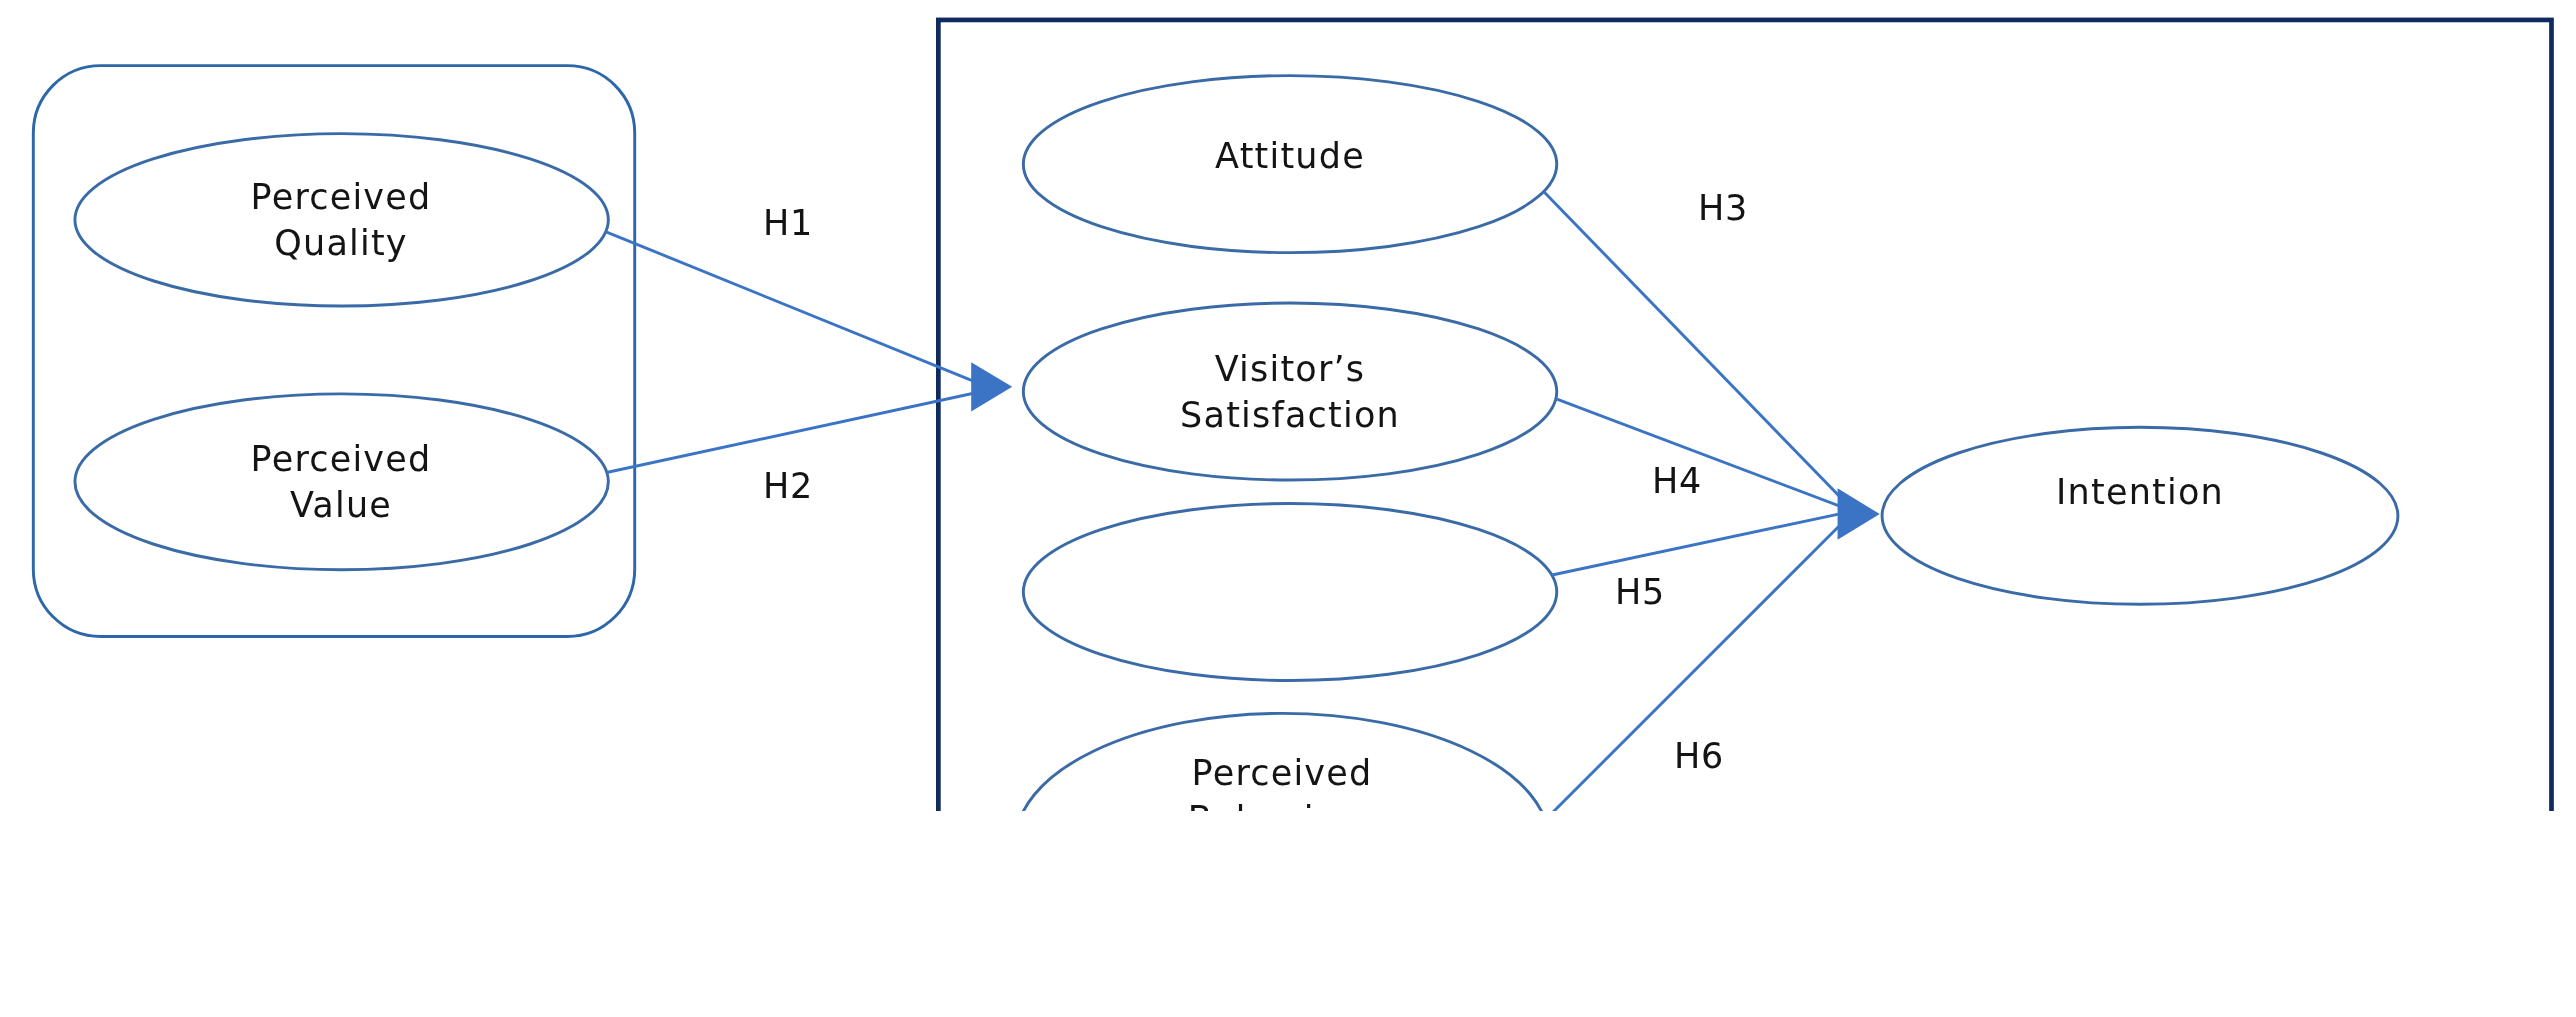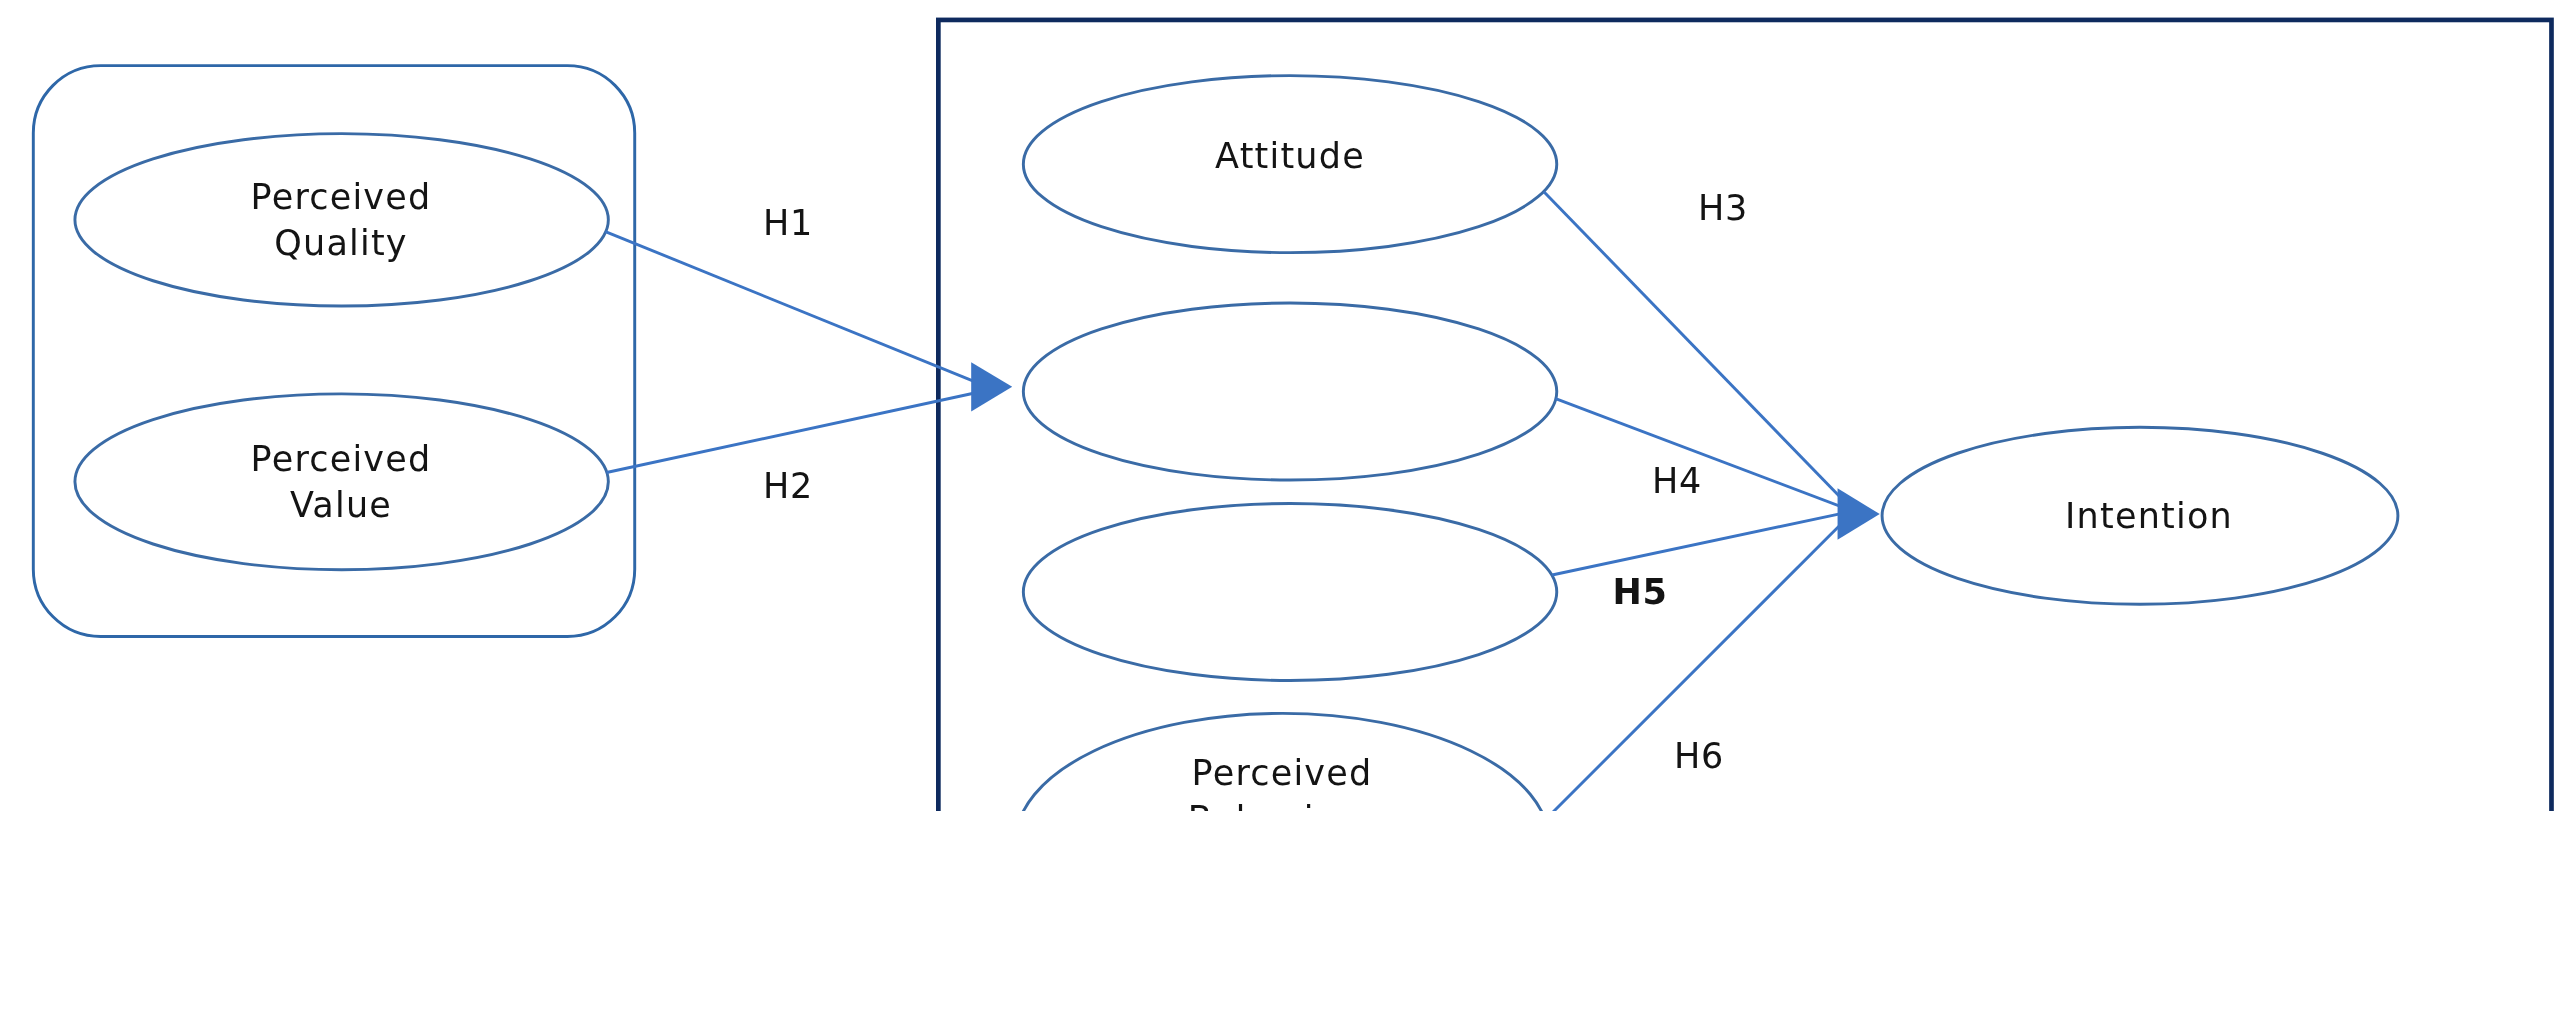--- a/index.html
+++ b/index.html
@@ -65,27 +65,29 @@
 
     <polygon class="arrowhead" points="1656,618 1656,702 1726,660"></polygon>
     <polygon class="arrowhead" points="3134,833 3134,921 3206,877"></polygon>
   </svg>
 
   <div class="label" style="left:341px;  top:220px;">Perceived
 Quality</div>
   <div class="label" style="left:341px;  top:482px;">Perceived
 Value</div>
   <div class="label" style="left:1290px; top:156px;">Attitude</div>
+  <div class="label" style="left:1290px; top:392px;">Visitor’s
+Satisfaction</div>
   <div class="label" style="left:1282px; top:842px;">Perceived
 Behaviour
 Control
 Control</div>
-  <div class="label" style="left:2140px; top:516px;margin-left:9px;">Intention</div>
+  <div class="label" style="left:2140px; top:492px;">Intention</div>
 
   <div class="label edge-label" style="left:788px; top:223px;">H1</div>
   <div class="label edge-label" style="left:788px; top:486px;">H2</div>
   <div class="label edge-label" style="left:1675px; top:208px;margin-left:48px;">H3</div>
   <div class="label edge-label" style="left:1677px; top:481px;">H4</div>
-  <div class="label edge-label" style="left:1640px; top:592px;font-weight:bold;">H5</div>
+  <div class="label edge-label" style="left:1640px; top:592px;">H5</div>
   <div class="label edge-label" style="left:1699px; top:756px;">H6</div>
 
 </div>
 
 
 </body></html>

